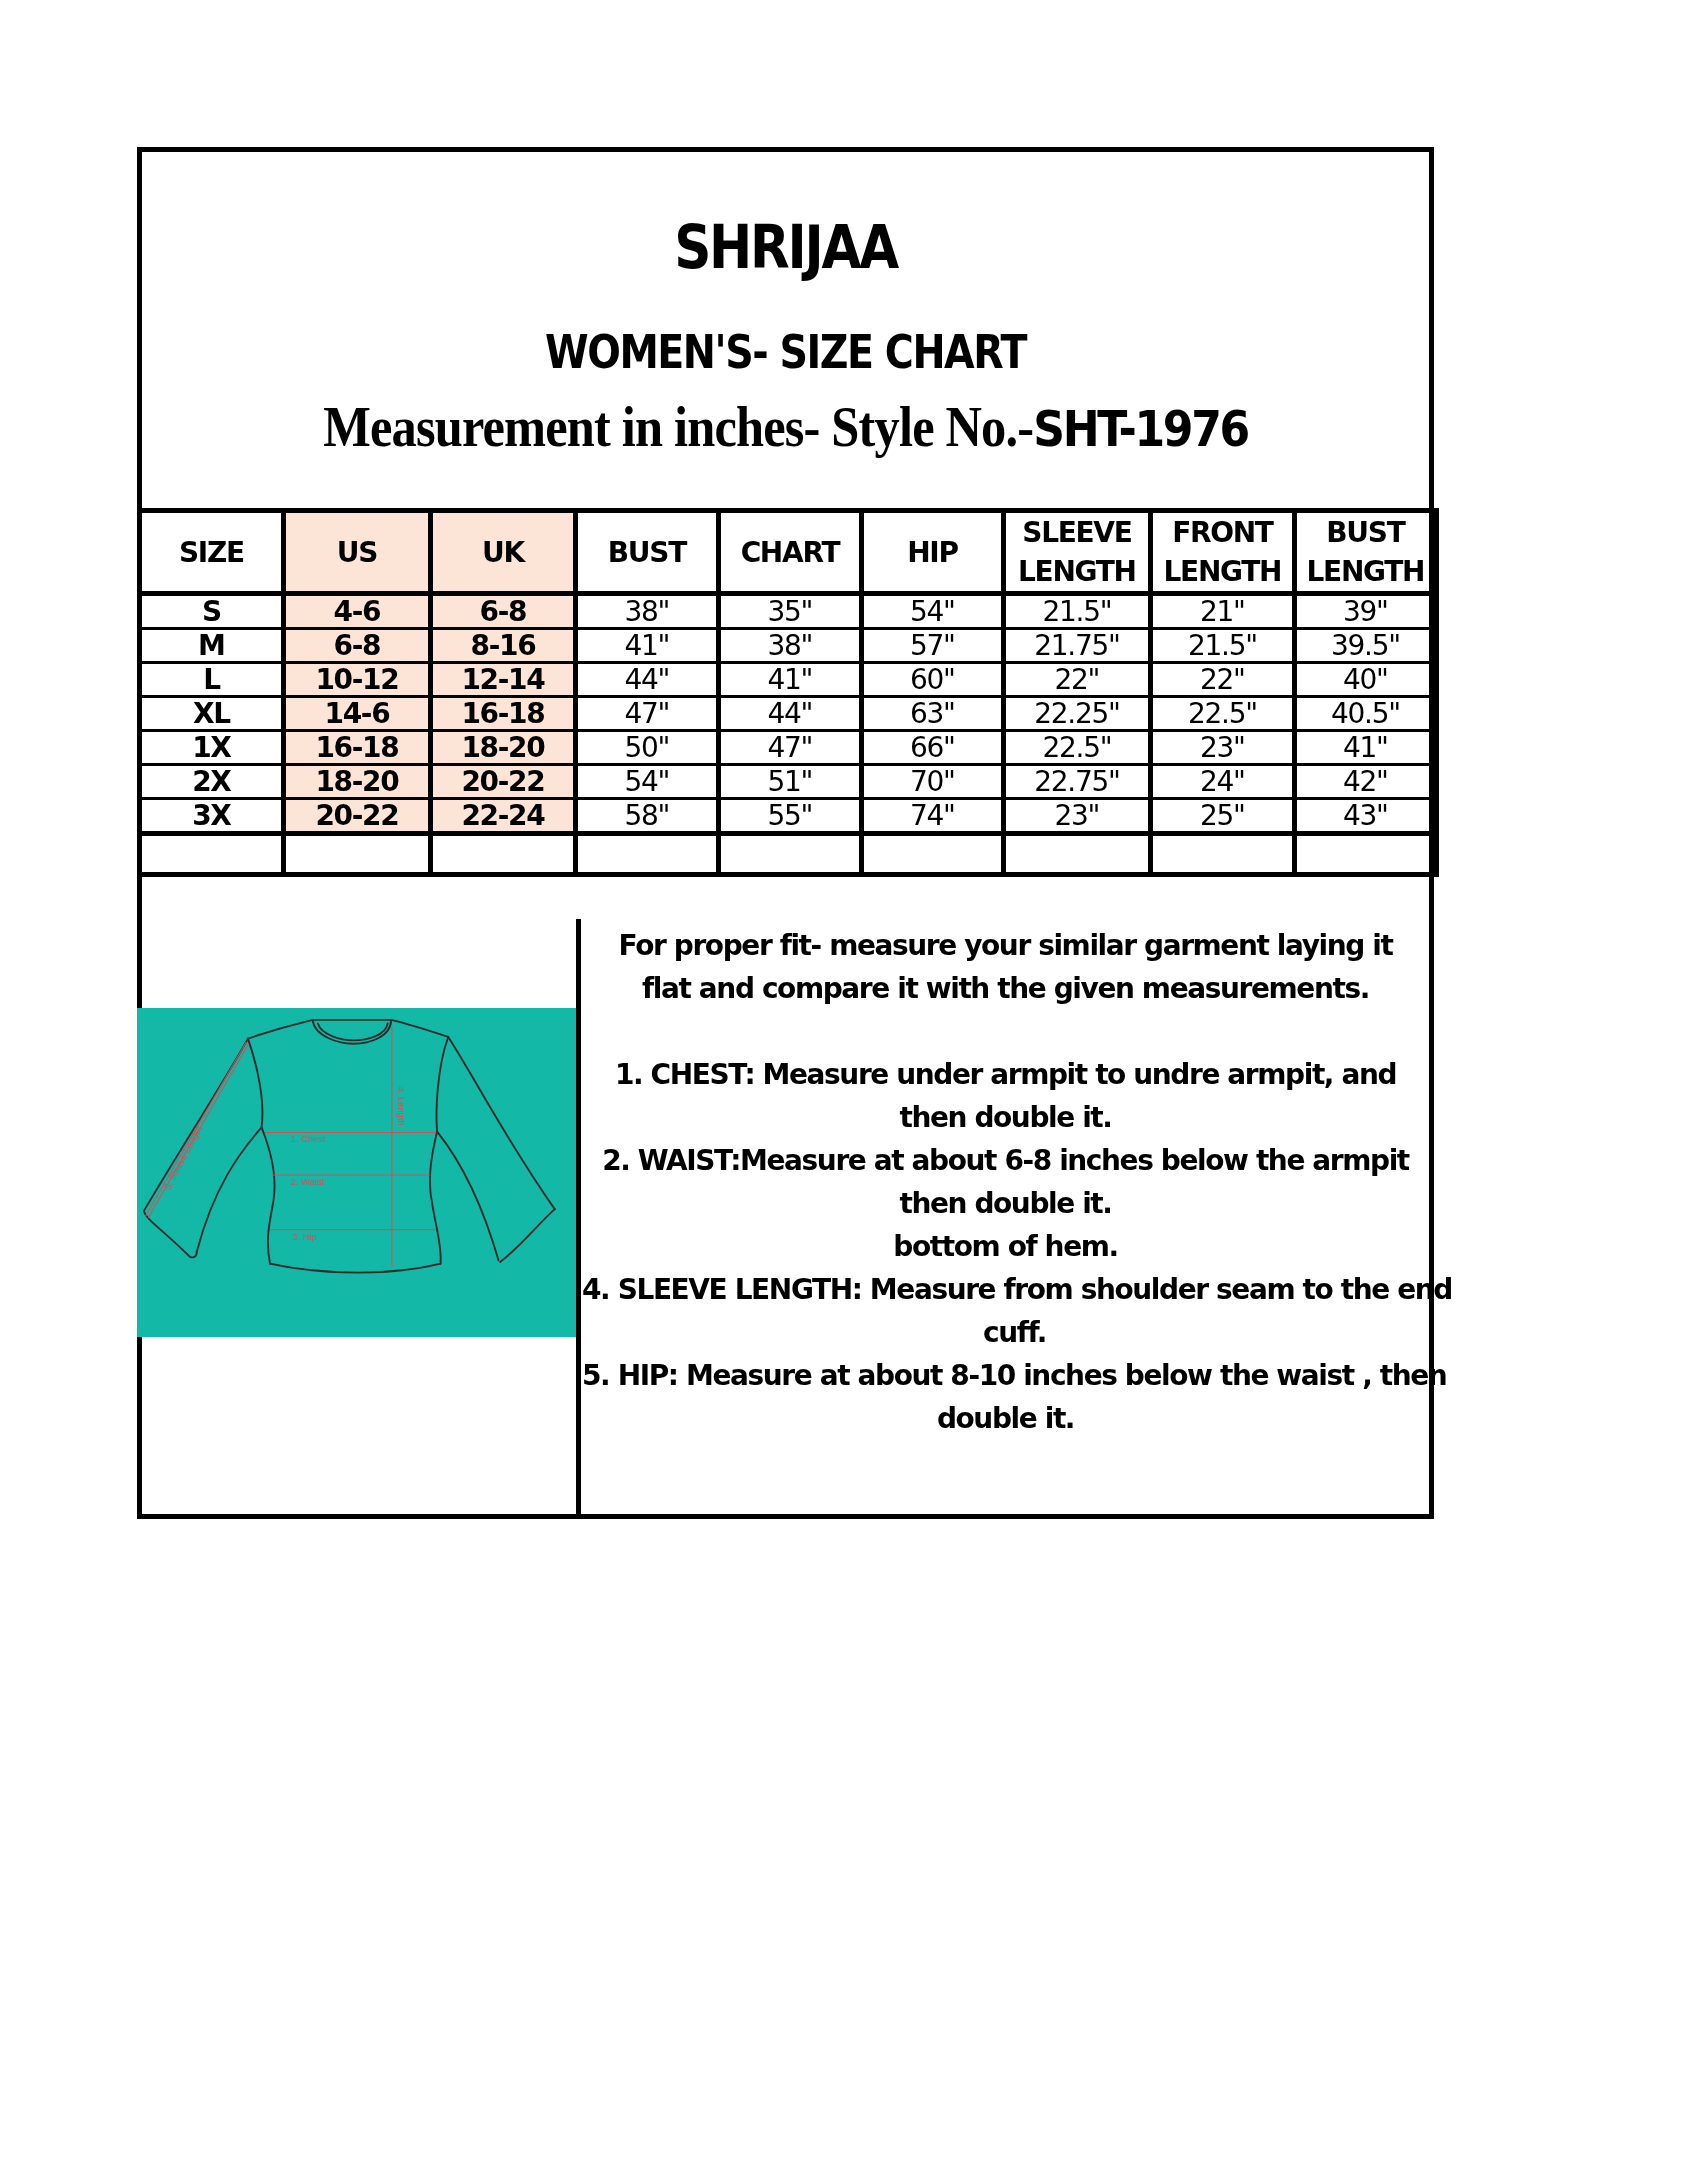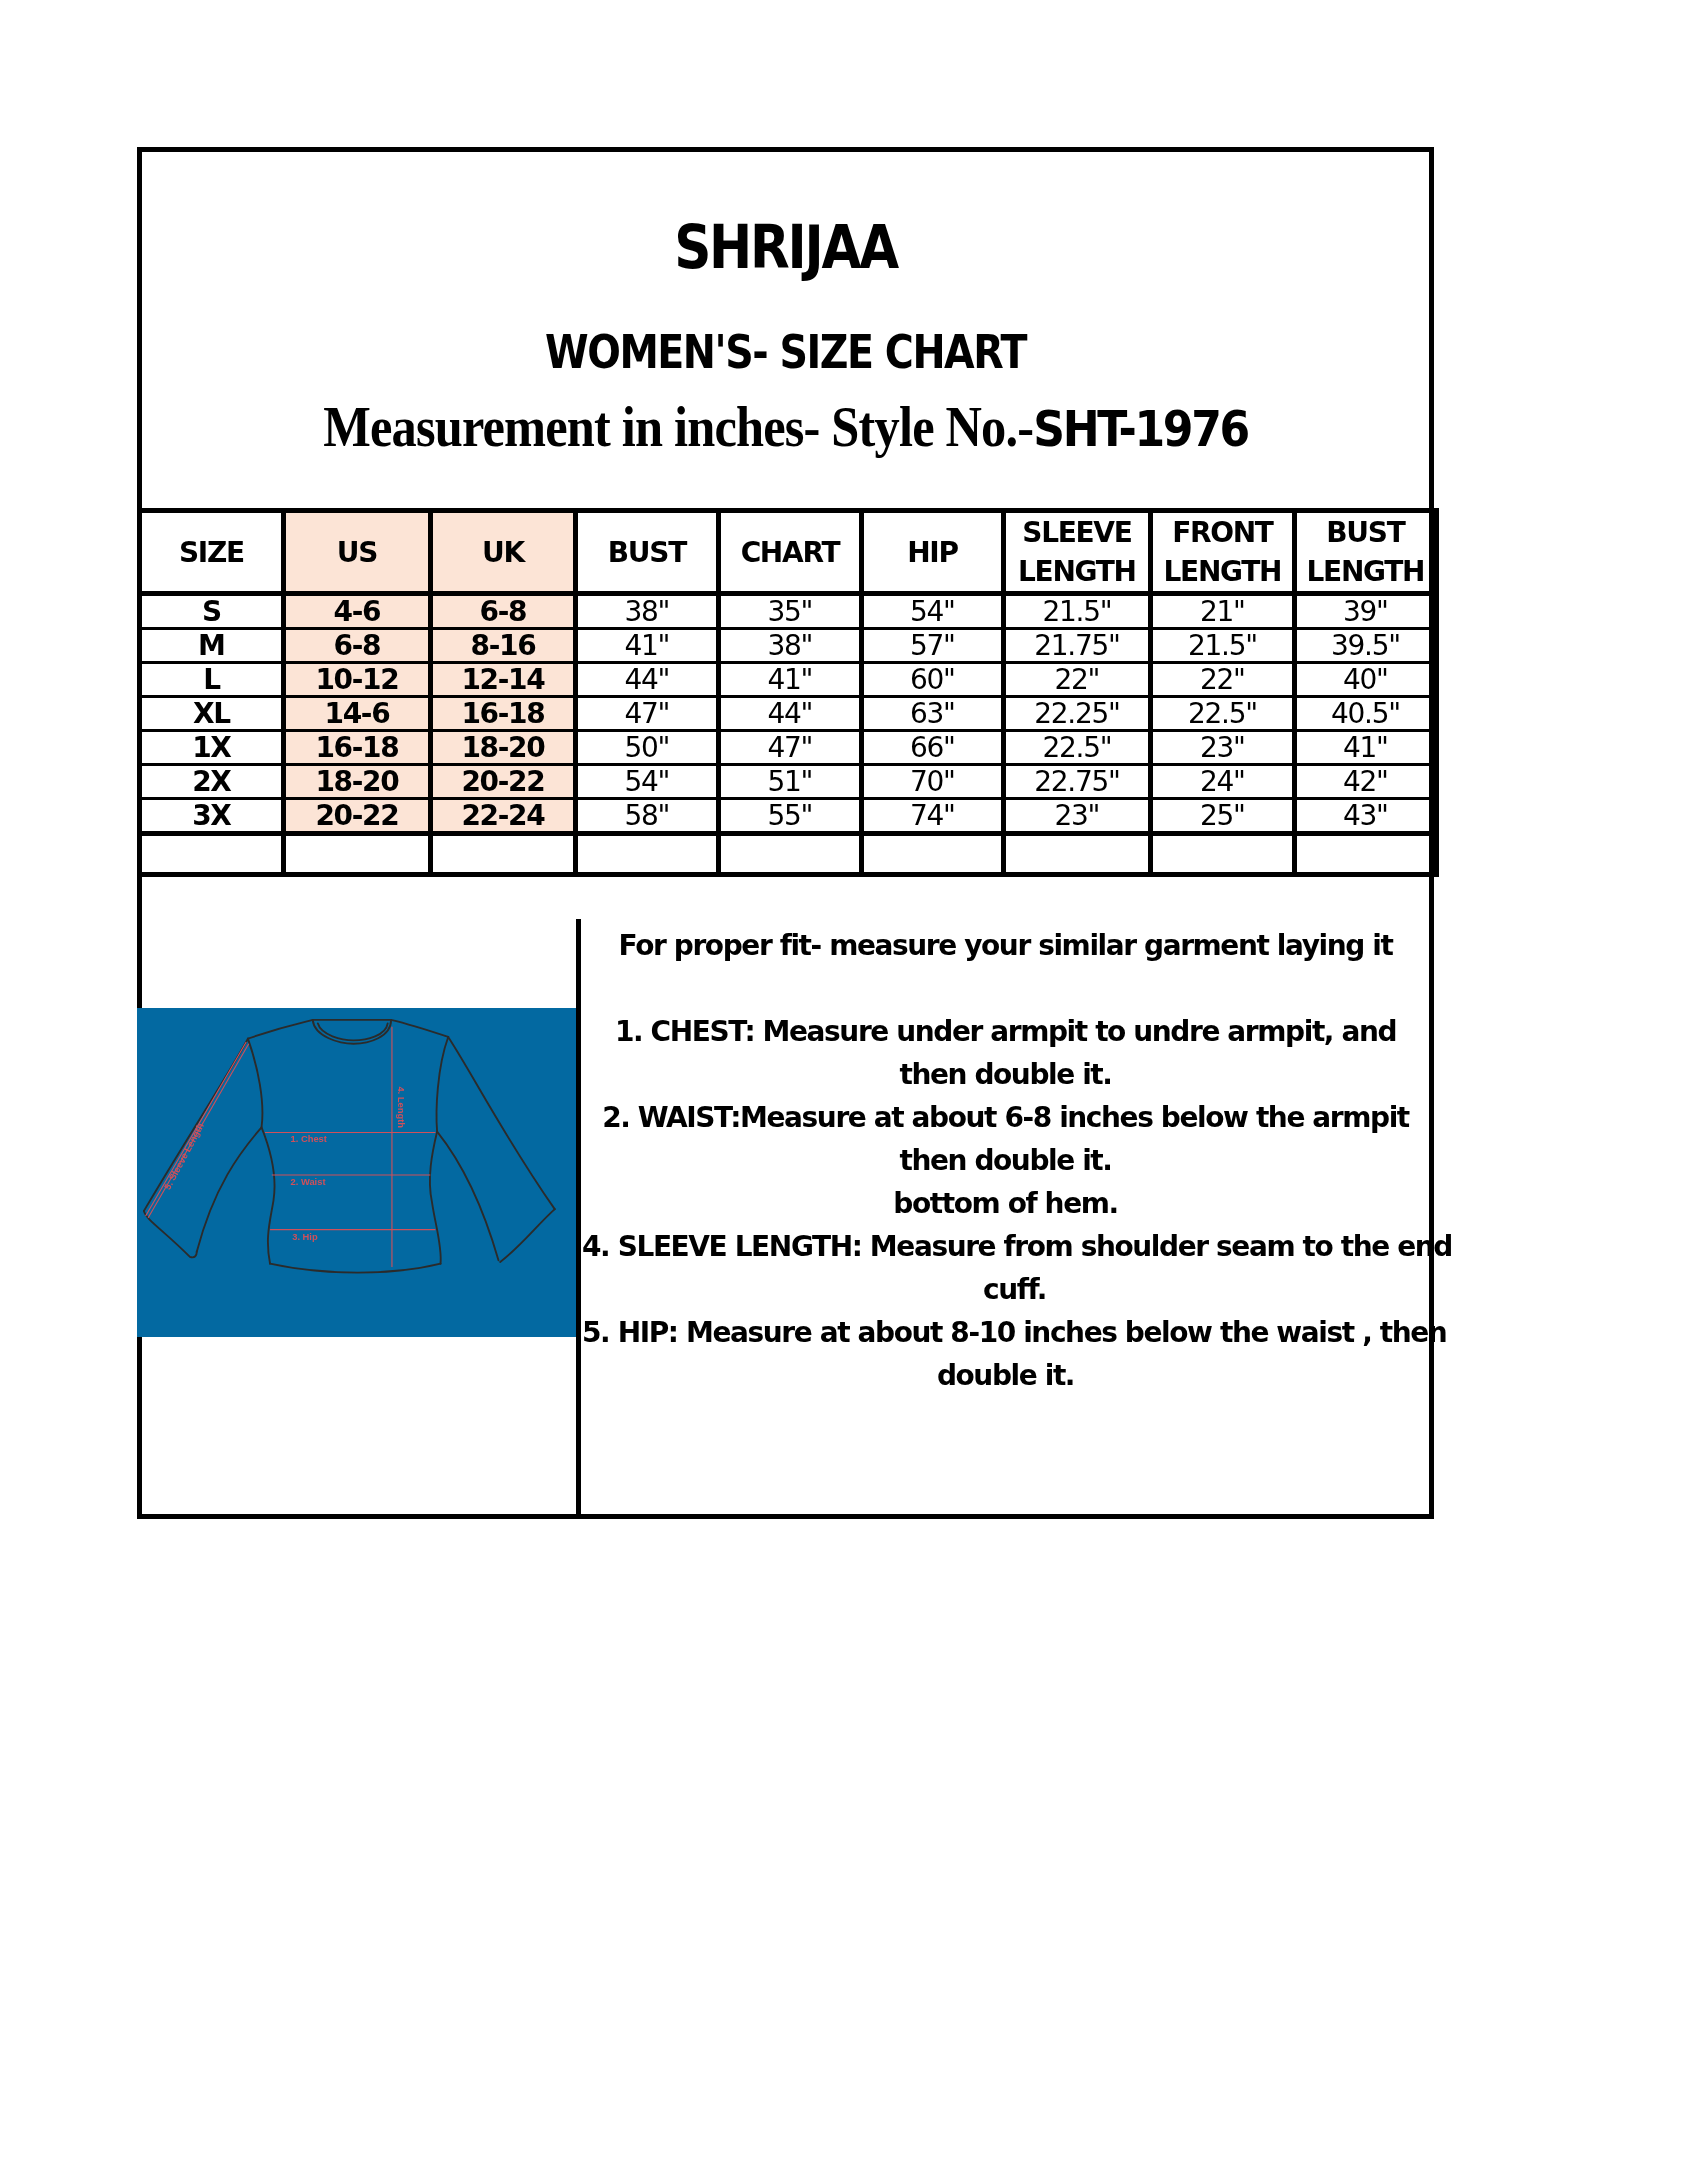--- a/index.html
+++ b/index.html
@@ -18,21 +18,21 @@
   table.sizes td, table.sizes th { border:5.1px solid #000; padding:0; text-align:center; vertical-align:middle; font-family:"DejaVu Sans", sans-serif; font-size:28px; letter-spacing:-1.3px; overflow:hidden; }
   table.sizes th { height:75px; font-weight:bold; line-height:39px; }
   table.sizes tr.body-row td { height:31px; line-height:31px; border-top:3.4px solid #000; border-bottom:3.4px solid #000; }
   table.sizes td.bold { font-weight:bold; }
   table.sizes td.val { font-weight:normal; }
   table.sizes .peach { background:#FCE4D6; }
   table.sizes tr.empty-row td { height:36px; }
 
   .bottom { position:absolute; left:0; top:767px; width:100%; height:595px; }
   .bottom .divider { position:absolute; left:434px; top:0; width:5.1px; height:595px; background:#000; }
-  .sketch { position:absolute; left:-5.1px; top:89px; width:440px; height:329px; background:#0369a1;font-weight:bold; }
+  .sketch { position:absolute; left:-5.1px; top:89px; width:440px; height:329px; background:#14b8a6; }
   .instructions { position:absolute; left:440px; top:0; right:0; padding-top:5.1px; text-align:center; font-family:"DejaVu Sans", sans-serif; font-weight:bold; font-size:28px; letter-spacing:-1.4px; line-height:43px; }
   .instructions p { margin:0; }
   .instructions .gap { height:43px; }
 </style>
 </head>
 <body>
 
 <div class="frame">
 
   <div class="title-block">
@@ -201,20 +201,21 @@
           <text x="180" y="208">2. Waist</text>
           <text x="182" y="272">3. Hip</text>
           <text x="306" y="92" transform="rotate(90 306 92)">4. Length</text>
           <text x="38" y="214" transform="rotate(-62 38 214)">5. Sleeve Length</text>
         </g>
       </svg>
     </div>
     <div class="divider"></div>
     <div class="instructions">
       <p>For proper fit- measure your similar garment laying it</p>
+      <p>flat and compare it with the given measurements.</p>
       <div class="gap"></div>
       <div id="instruction-items">
           <p style="white-space: pre;">1. CHEST: Measure under armpit to undre armpit, and</p>
           <p style="white-space: pre;">then double it.</p>
           <p style="white-space: pre;">2. WAIST:Measure at about 6-8 inches below the armpit</p>
           <p style="white-space: pre;">then double it.</p>
           <p style="white-space: pre;">bottom of hem.</p>
           <p style="white-space: pre;">4. SLEEVE LENGTH: Measure from shoulder seam to the end</p>
           <p style="white-space: pre; margin-left: 18px;">cuff.</p>
           <p style="white-space: pre;">5. HIP: Measure at about 8-10 inches below the waist , then</p>

